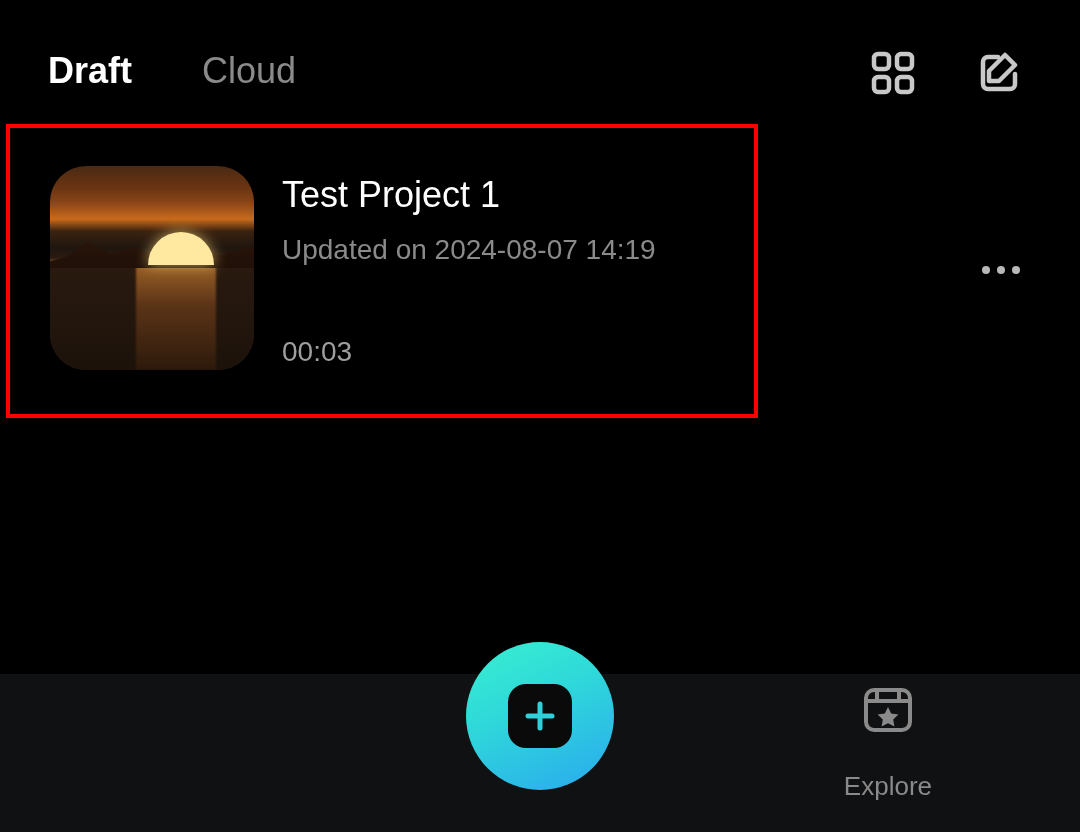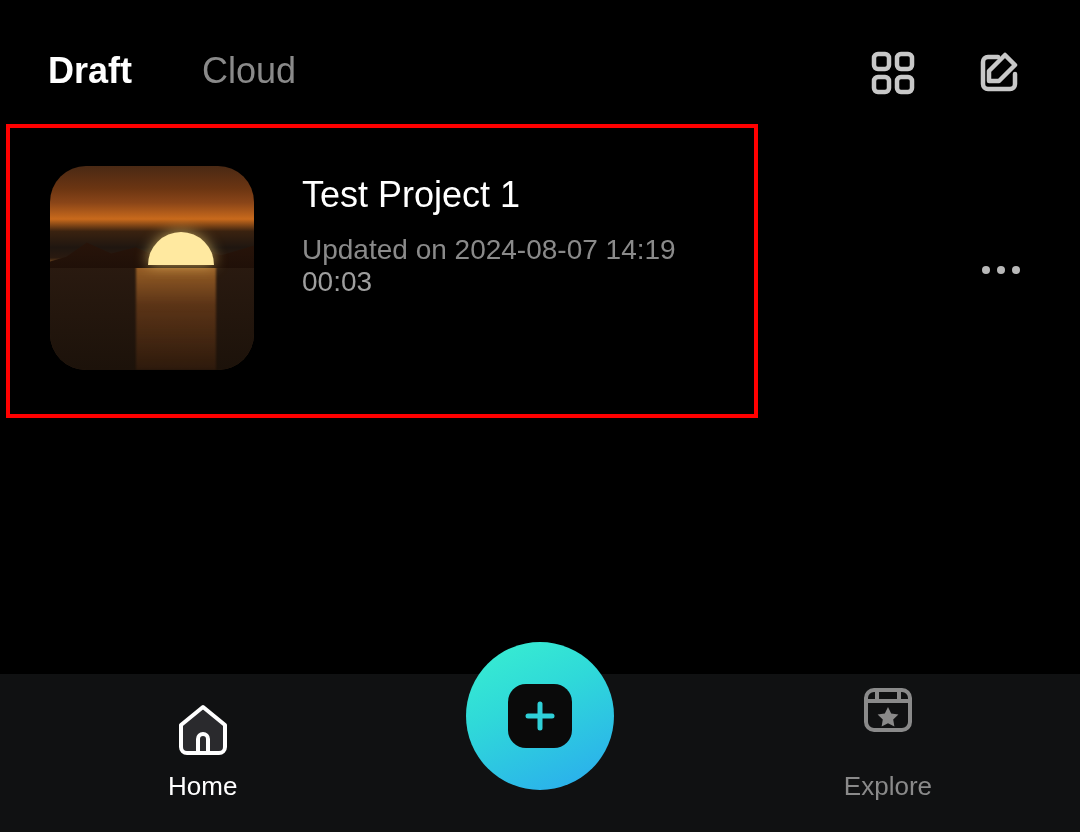--- a/index.html
+++ b/index.html
@@ -80,29 +80,29 @@
     position:absolute; left:0; right:0; top:96px; bottom:0;
     background: linear-gradient(180deg, #2a1a10 0%, #1c120a 100%);
   }
   .thumb .reflect {
     position:absolute; left:86px; top:96px; width:80px; bottom:0;
     background: linear-gradient(180deg, rgba(255,160,60,.55) 0%, rgba(255,140,50,.25) 40%, rgba(255,120,40,.08) 100%);
     filter: blur(1px);
   }
 
   .project-info {
-    padding-left: 48px;
+    padding-left: 28px;
     display: flex;
     flex-direction: column;
     justify-content: flex-start;
     padding-top: 8px;
   }
   .project-title { font-size: 36px; font-weight: 500; color: #fff; }
   .project-updated { font-size: 28px; color: #8a8a8a; margin-top: 18px; }
-  .project-duration { font-size: 28px; color: #9e9e9e; }
+  .project-duration { font-size: 28px; color: #9e9e9e; margin-top: 70px; }
 
   .row-more {
     position: absolute;
     right: 0;
     top: 50%;
     transform: translateY(-50%);
     display: flex;
     gap: 7px;
     cursor: pointer;
     padding: 10px;
@@ -186,27 +186,20 @@
     <span></span>
   </div>
 </div>
 
 <div class="highlight-box"></div>
 
 <div class="bottombar-wrap">
   <div class="bump"></div>
   <div class="bar-bg"></div>
 
-  <div class="nav-item nav-home">
-    <svg width="58" height="58" viewBox="0 0 58 58" fill="none">
-      <path d="M29 6 L51 24 V46 a6 6 0 0 1 -6 6 H13 a6 6 0 0 1 -6 -6 V24 Z" fill="#2a2a2d" stroke="#ffffff" stroke-width="4" stroke-linejoin="round"></path>
-      <path d="M24 52 V38 a5 5 0 0 1 10 0 V52" fill="none" stroke="#ffffff" stroke-width="4" stroke-linejoin="round"></path>
-    </svg>
-    <div class="nav-label">Home</div>
-  </div>
 
   <div class="create-btn">
     <div class="create-inner">
       <svg width="36" height="36" viewBox="0 0 36 36" stroke="#2fd0d8" stroke-width="5" stroke-linecap="round">
         <line x1="18" y1="6" x2="18" y2="30"></line>
         <line x1="6" y1="18" x2="30" y2="18"></line>
       </svg>
     </div>
   </div>
 

